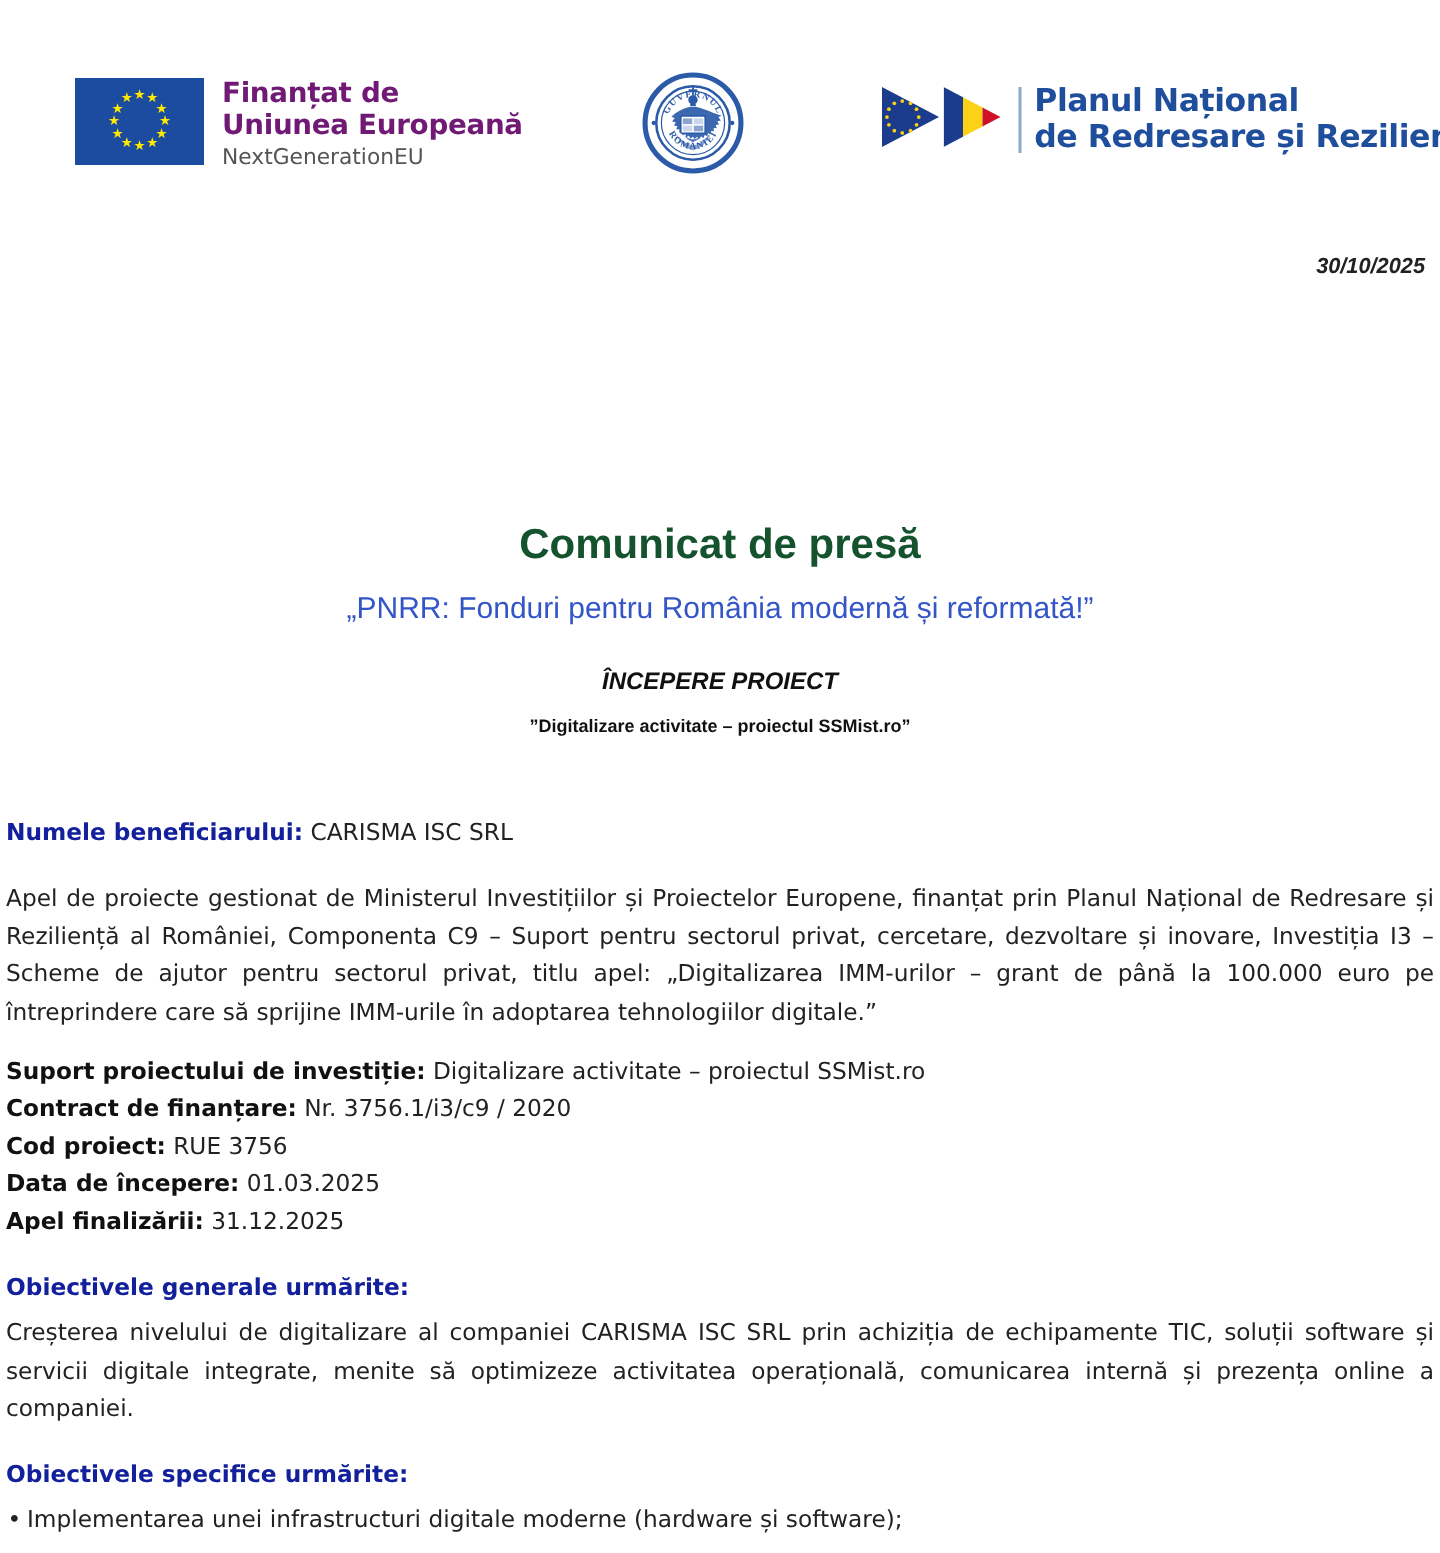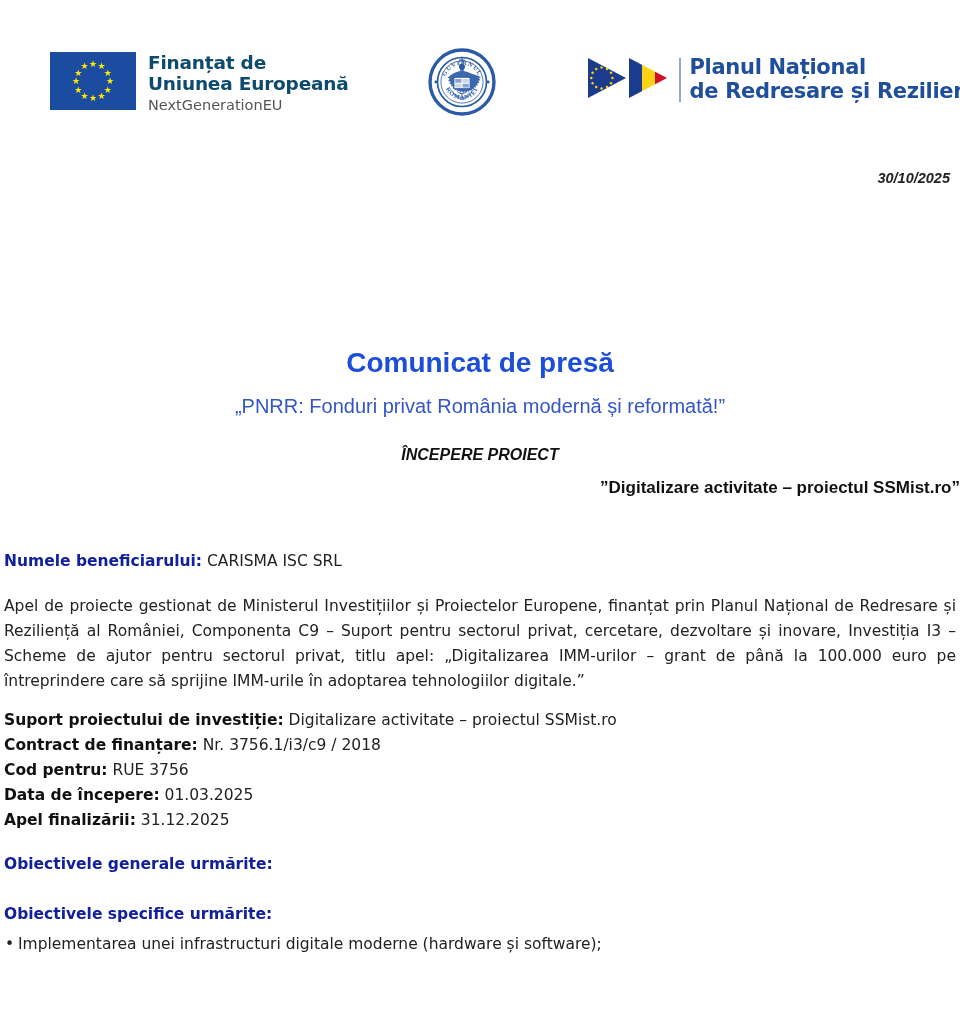--- a/index.html
+++ b/index.html
@@ -54,21 +54,21 @@
     font-size: 9px;
     line-height: 8px;
     text-align: center;
   }
   .eu-text {
     margin-left: 12px;
     line-height: 1.12;
     padding-top: 1px;
   }
   .eu-line1, .eu-line2 {
-    color: #0c4a6e;
+    color: #701a75;
     font-weight: bold;
     font-size: 18.5px;
     letter-spacing: -0.2px;
     white-space: nowrap;
   }
   .eu-line3 {
     color: #555555;
     font-size: 14.5px;
     margin-top: 3px;
     white-space: nowrap;
@@ -119,21 +119,21 @@
     color: #222222;
     font-family: "Liberation Sans", sans-serif;
   }
 
   
   .titles {
     padding-top: 205px;
     text-align: center;
   }
   .main-title {
-    color: #1d4ed8;
+    color: #14532d;
     font-weight: bold;
     font-size: 28px;
     font-family: "Liberation Sans", sans-serif;
     margin: 0;
     line-height: 1.25;
   }
   .sub-title {
     color: #3355C8;
     font-size: 20px;
     font-family: "Liberation Sans", sans-serif;
@@ -146,25 +146,24 @@
     font-weight: bold;
     font-size: 16px;
     font-family: "Liberation Sans", sans-serif;
     margin: 26px 0 0 0;
     line-height: 1.25;
     font-style: italic;
   }
   .project-title {
     color: #111111;
     font-weight: bold;
-    font-size: 17px;
+    font-size: 12px;
     font-family: "Liberation Sans", sans-serif;
     margin: 12px 0 0 0;
     line-height: 1.25;
-    text-align: right;
   }
 
   
   .content {
     padding: 0 4px 0 4px;
     margin-top: 52px;
   }
 
   .field-line {
     font-size: 15.5px;
@@ -325,21 +324,21 @@
         <div class="pnrr-text">Planul Național</div>
         <div class="pnrr-text">de Redresare și Reziliență</div>
       </div>
     </div>
   </div>
 
   <div class="doc-date">30/10/2025</div>
 
   <div class="titles">
     <h1 class="main-title">Comunicat de presă</h1>
-    <p class="sub-title">„PNRR: Fonduri privat România modernă și reformată!”</p>
+    <p class="sub-title">„PNRR: Fonduri pentru România modernă și reformată!”</p>
     <p class="kicker">ÎNCEPERE PROIECT</p>
     <p class="project-title">”Digitalizare activitate – proiectul SSMist.ro”</p>
   </div>
 
   <div class="content">
 
     <p class="field-line">
       <span class="label-blue">Numele beneficiarului:</span>
       <span>CARISMA ISC SRL</span>
     </p>
@@ -350,40 +349,41 @@
 
     <div class="spacer-sm"></div>
 
     <div class="detail-block">
       <p class="field-line">
         <span class="label-dark">Suport proiectului de investiție:</span>
         <span>Digitalizare activitate – proiectul SSMist.ro</span>
       </p>
       <p class="field-line">
         <span class="label-dark">Contract de finanțare:</span>
-        <span>Nr. 3756.1/i3/c9 / 2018</span>
-      </p>
-      <p class="field-line">
-        <span class="label-dark">Cod pentru:</span>
+        <span>Nr. 3756.1/i3/c9 / 2020</span>
+      </p>
+      <p class="field-line">
+        <span class="label-dark">Cod proiect:</span>
         <span>RUE 3756</span>
       </p>
       <p class="field-line">
         <span class="label-dark">Data de începere:</span>
         <span>01.03.2025</span>
       </p>
       <p class="field-line">
         <span class="label-dark">Apel finalizării:</span>
         <span>31.12.2025</span>
       </p>
     </div>
 
     <div class="spacer-md"></div>
 
     <p class="section-head">Obiectivele generale urmărite:</p>
     <div style="height:6px"></div>
+    <p class="para">Creșterea nivelului de digitalizare al companiei CARISMA ISC SRL prin achiziția de echipamente TIC, soluții software și servicii digitale integrate, menite să optimizeze activitatea operațională, comunicarea internă și prezența online a companiei.</p>
 
     <div class="spacer-md"></div>
 
     <p class="section-head">Obiectivele specifice urmărite:</p>
     <div style="height:6px"></div>
     <ul class="bullets">
       <li>Implementarea unei infrastructuri digitale moderne (hardware și software);</li>
 
     </ul>
 

